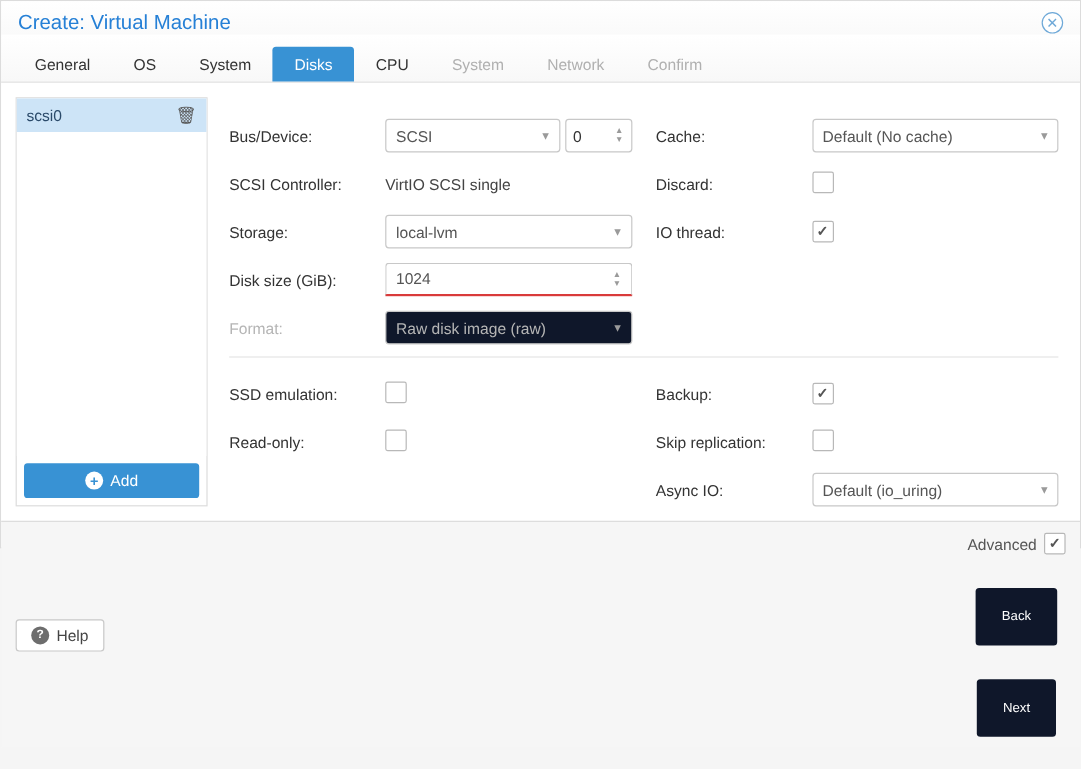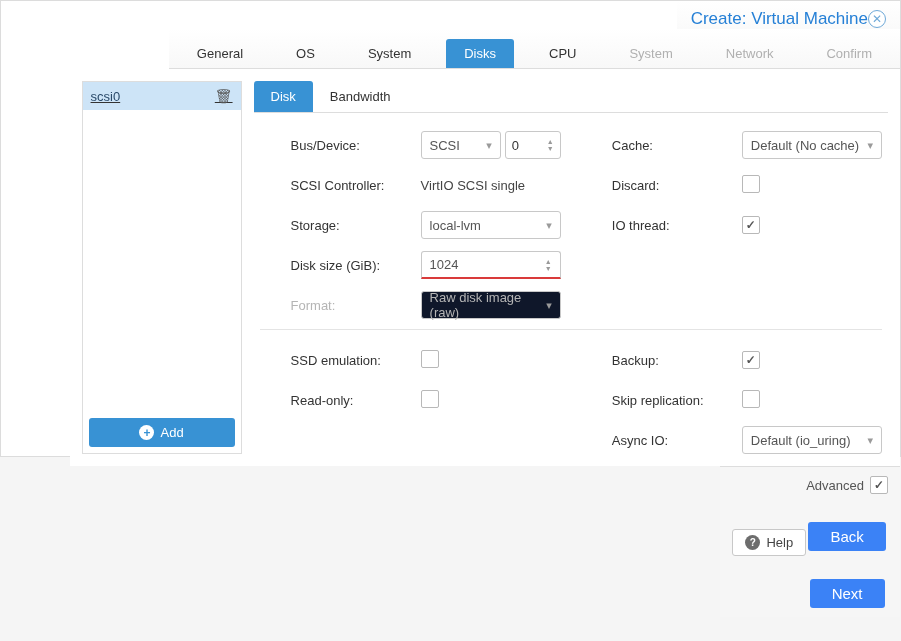--- a/index.html
+++ b/index.html
@@ -12,21 +12,20 @@
     height: 641px;
     overflow: hidden;
   }
   .dialog {
     width: 901px;
     height: 457px;
     background: #fff;
     border: 1px solid #dcdcdc;
     display: flex;
     flex-direction: column;
-    align-items: flex-end;
   }
   .titlebar {
     display: flex;
     align-items: center;
     justify-content: space-between;
     padding: 8px 14px 0 14px;
     background: linear-gradient(#fff, #fafafa);
   }
   .titlebar .title {
     color: #2680d6;
@@ -41,21 +40,21 @@
     display: flex;
     align-items: center;
     justify-content: center;
     font-size: 12px;
     cursor: pointer;
     line-height: 1;
     background: #fff;
   }
   .tabs {
     display: flex;
-    gap: 17px;
+    gap: 0;
     padding: 10px 10px 0 10px;
     border-bottom: 1px solid #ddd;
     background: linear-gradient(#fff, #f8f8f8);
   }
   .tab {
     padding: 7px 18px;
     font-size: 13px;
     color: #333;
     cursor: pointer;
     border-radius: 3px 3px 0 0;
@@ -77,21 +76,20 @@
   }
   .side {
     width: 160px;
     display: flex;
     flex-direction: column;
     border: 1px solid #ddd;
   }
   .side-list {
     flex: 1;
     background: #fff;
-    text-decoration: underline;
   }
   .side-item {
     display: flex;
     justify-content: space-between;
     align-items: center;
     padding: 6px 8px;
     background: #cde4f7;
     color: #2a4a6a;
     font-size: 13px;
   }
@@ -161,21 +159,20 @@
     gap: 12px;
   }
   .row {
     display: flex;
     align-items: center;
     min-height: 28px;
   }
   .row-label {
     width: 130px;
     color: #333;
-    margin-left: 31px;
   }
   .row-label.disabled { color: #b5b5b5; }
   .row-value { flex: 1; }
   .combo, .spinner-input, .text-static {
     height: 28px;
     border: 1px solid #c8c8c8;
     border-radius: 3px;
     background: #fff;
     padding: 0 8px;
     display: flex;
@@ -267,26 +264,26 @@
     gap: 28px;
     flex-direction: column;
   }
   .adv-label {
     color: #555;
     display: flex;
     align-items: center;
     gap: 6px;
   }
   .btn {
-    background: #3b82f6;
+    background: #0f172a;
     color: #fff;
     border: none;
-    padding: 6px 22px;
+    padding: 18px 22px;
     border-radius: 3px;
-    font-size: 15px;
+    font-size: 11px;
     cursor: pointer;
   }
   .qmark-circle {
     width: 15px;
     height: 15px;
     border-radius: 50%;
     background: #6d6d6d;
     color: #fff;
     display: inline-flex;
     align-items: center;
@@ -326,24 +323,20 @@
         </div>
       </div>
       <button class="add-btn">
         <span class="plus-circle">+</span>
         <span>Add</span>
       </button>
     </div>
 
     <div class="content">
 
-      <div class="subtabs">
-        <div class="subtab active">Disk</div>
-        <div class="subtab">Bandwidth</div>
-      </div>
 
       <div class="form-area">
         <div class="col">
 
           <div class="row">
             <span class="row-label">Bus/Device:</span>
             <div class="row-value bus-wrap">
               <div class="combo">
                 <span>SCSI</span>
                 <span class="chev">▾</span>

